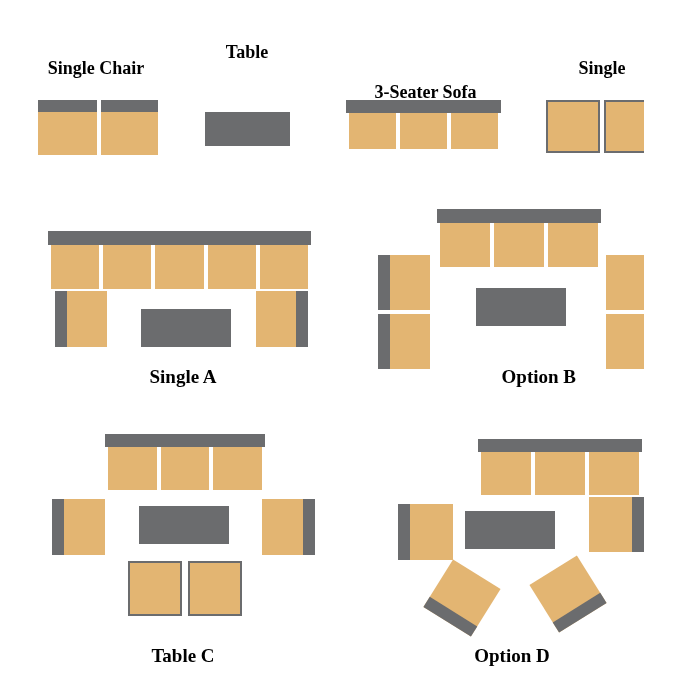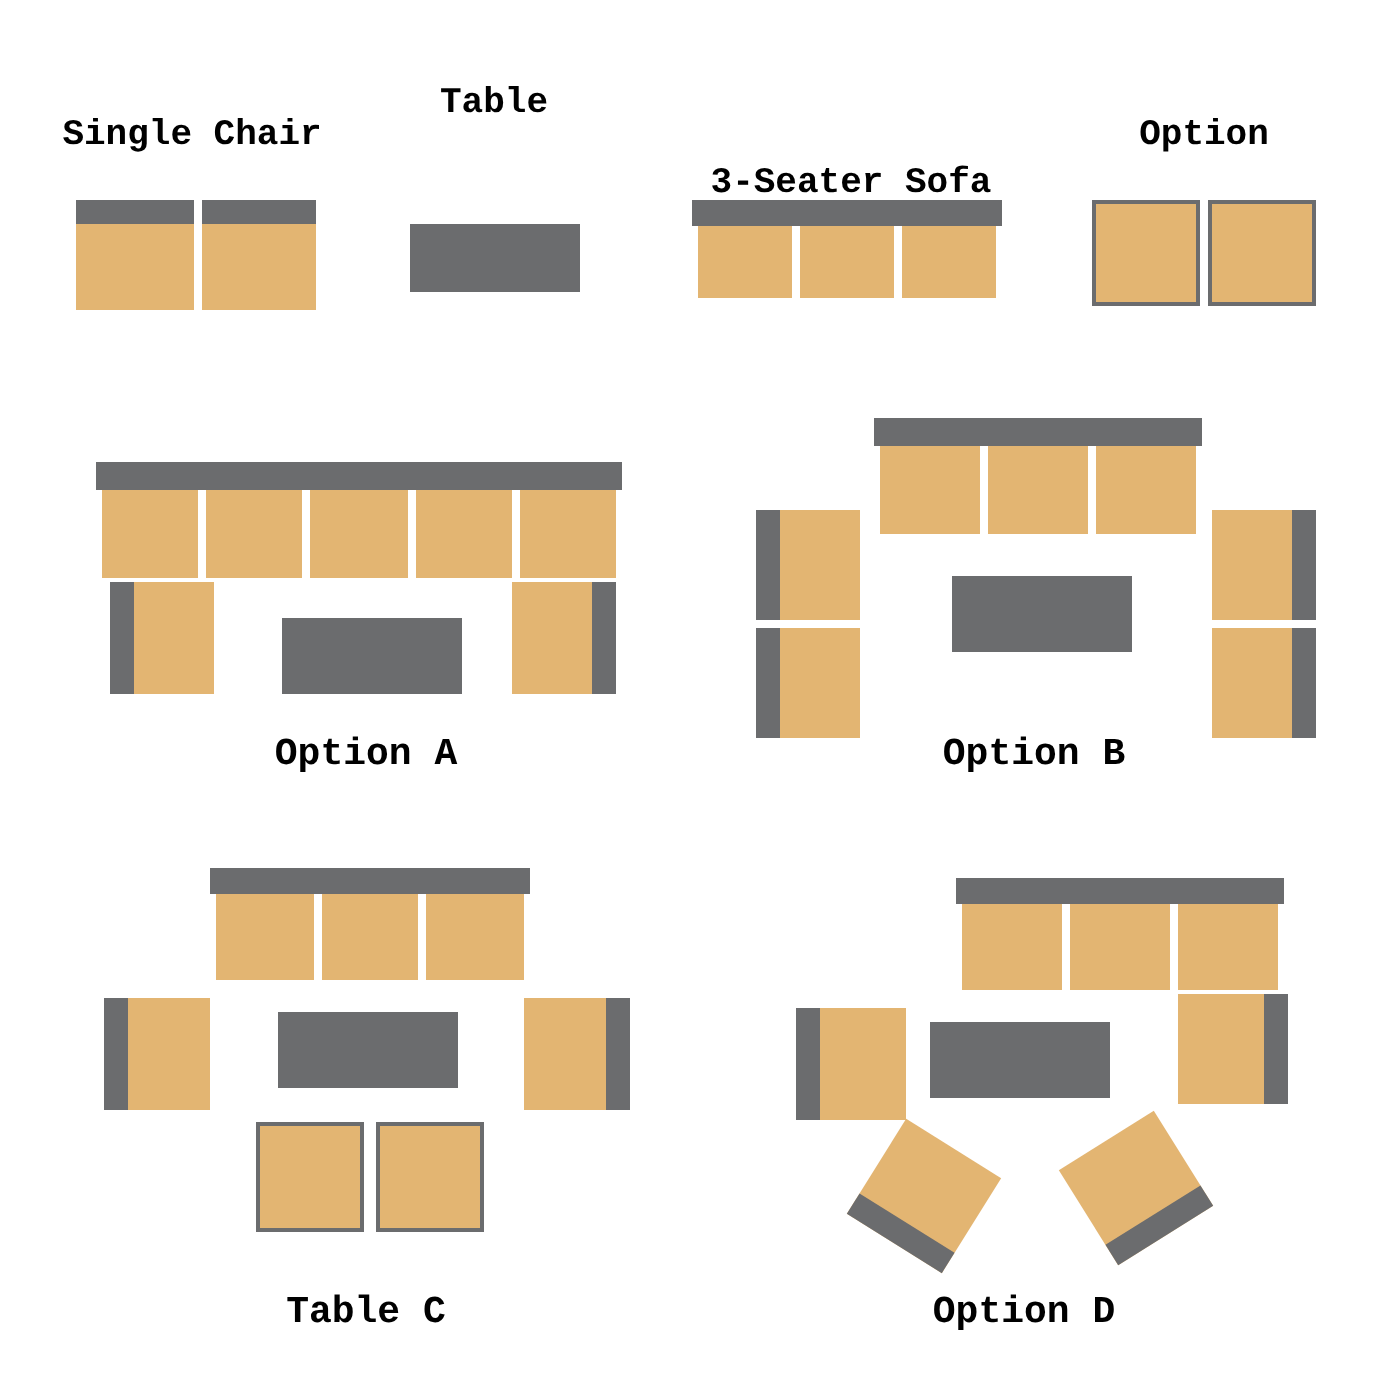--- a/index.html
+++ b/index.html
@@ -4,21 +4,21 @@
 <style>
   :root{
     --seat:#E3B572;
     --frame:#6B6C6E;
     --background:#FFFFFF;
     --label_text:#000000;
   }
   html,body{margin:0;padding:0;background:var(--background);}
   .canvas{
     position:relative;width:644px;height:700px;background:var(--background);
-    font-family:Liberation Mono, monospace;overflow:hidden;padding-left:17px;
+    font-family:Liberation Serif, serif;overflow:hidden;
   }
   .piece-label{
     position:absolute;text-align:center;font-weight:bold;font-size:18px;
     color:var(--label_text);white-space:nowrap;
   }
   .option-label{font-size:19px;}
   .table{position:absolute;background:var(--frame);}
   .chair{position:absolute;background:var(--seat);box-sizing:border-box;}
   .back-top{border-top:12px solid var(--frame);}
   .back-left{border-left:12px solid var(--frame);}
@@ -49,57 +49,57 @@
     <div class="piece-label" style="left:348px;top:58px;width:155px;margin-top:24px;">3-Seater Sofa</div>
     <div class="sofa" style="left:346px;top:100px;width:155px;">
       <div class="sofa-back"></div>
       <div class="sofa-seats" style="height:36px;">
         <div class="cushion"></div>
         <div class="cushion"></div>
         <div class="cushion"></div>
       </div>
     </div>
 
-    <div class="piece-label" style="left:540px;top:58px;width:124px;">Option</div>
+    <div class="piece-label" style="left:540px;top:58px;width:124px;">Single</div>
     <div class="ottoman" style="left:546px;top:100px;width:54px;height:53px;"></div>
     <div class="ottoman" style="left:604px;top:100px;width:54px;height:53px;"></div>
   </div>
 
   <div>
     <div class="sofa" style="left:48px;top:231px;width:263px;">
       <div class="sofa-back tall"></div>
       <div class="sofa-seats" style="height:44px;">
         <div class="cushion"></div>
         <div class="cushion"></div>
         <div class="cushion"></div>
         <div class="cushion"></div>
         <div class="cushion"></div>
       </div>
     </div>
     <div class="chair back-left" style="left:55px;top:291px;width:52px;height:56px;"></div>
     <div class="chair back-right" style="left:256px;top:291px;width:52px;height:56px;"></div>
     <div class="table" style="left:141px;top:309px;width:90px;height:38px;"></div>
-    <div class="piece-label option-label" style="left:108px;top:366px;width:150px;">Option A</div>
+    <div class="piece-label option-label" style="left:108px;top:366px;width:150px;">Single A</div>
   </div>
 
   <div>
     <div class="sofa" style="left:437px;top:209px;width:164px;">
       <div class="sofa-back tall"></div>
       <div class="sofa-seats" style="height:44px;">
         <div class="cushion"></div>
         <div class="cushion"></div>
         <div class="cushion"></div>
       </div>
     </div>
     <div class="chair back-left" style="left:378px;top:255px;width:52px;height:55px;"></div>
     <div class="chair back-left" style="left:378px;top:314px;width:52px;height:55px;"></div>
     <div class="chair back-right" style="left:606px;top:255px;width:52px;height:55px;"></div>
     <div class="chair back-right" style="left:606px;top:314px;width:52px;height:55px;"></div>
     <div class="table" style="left:476px;top:288px;width:90px;height:38px;"></div>
-    <div class="piece-label option-label" style="left:442px;top:366px;width:150px;">Option B</div>
+    <div class="piece-label option-label" style="left:426px;top:366px;width:150px;text-align:right;">Option B</div>
   </div>
 
   <div>
     <div class="sofa" style="left:105px;top:434px;width:160px;">
       <div class="sofa-back"></div>
       <div class="sofa-seats" style="height:43px;">
         <div class="cushion"></div>
         <div class="cushion"></div>
         <div class="cushion"></div>
       </div>

